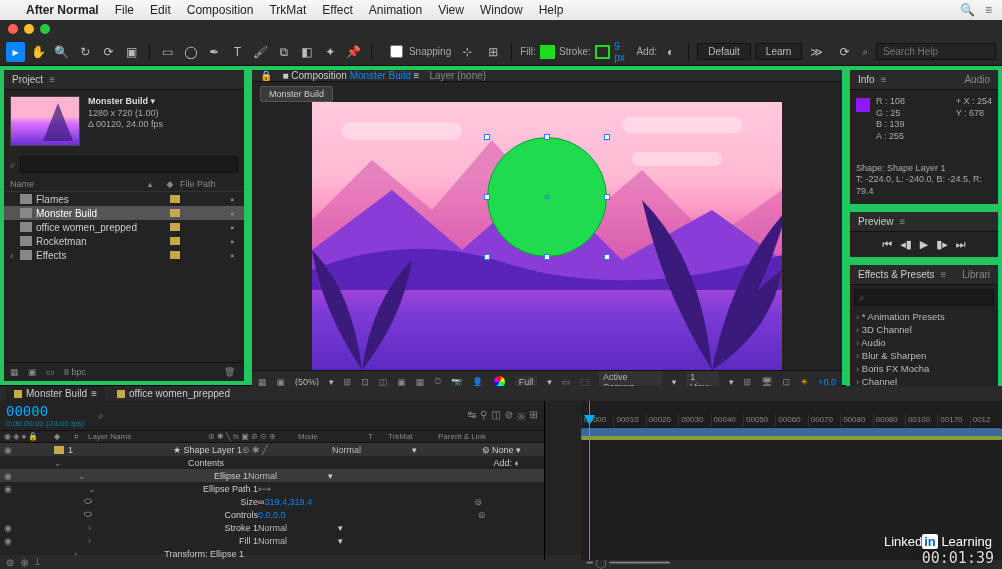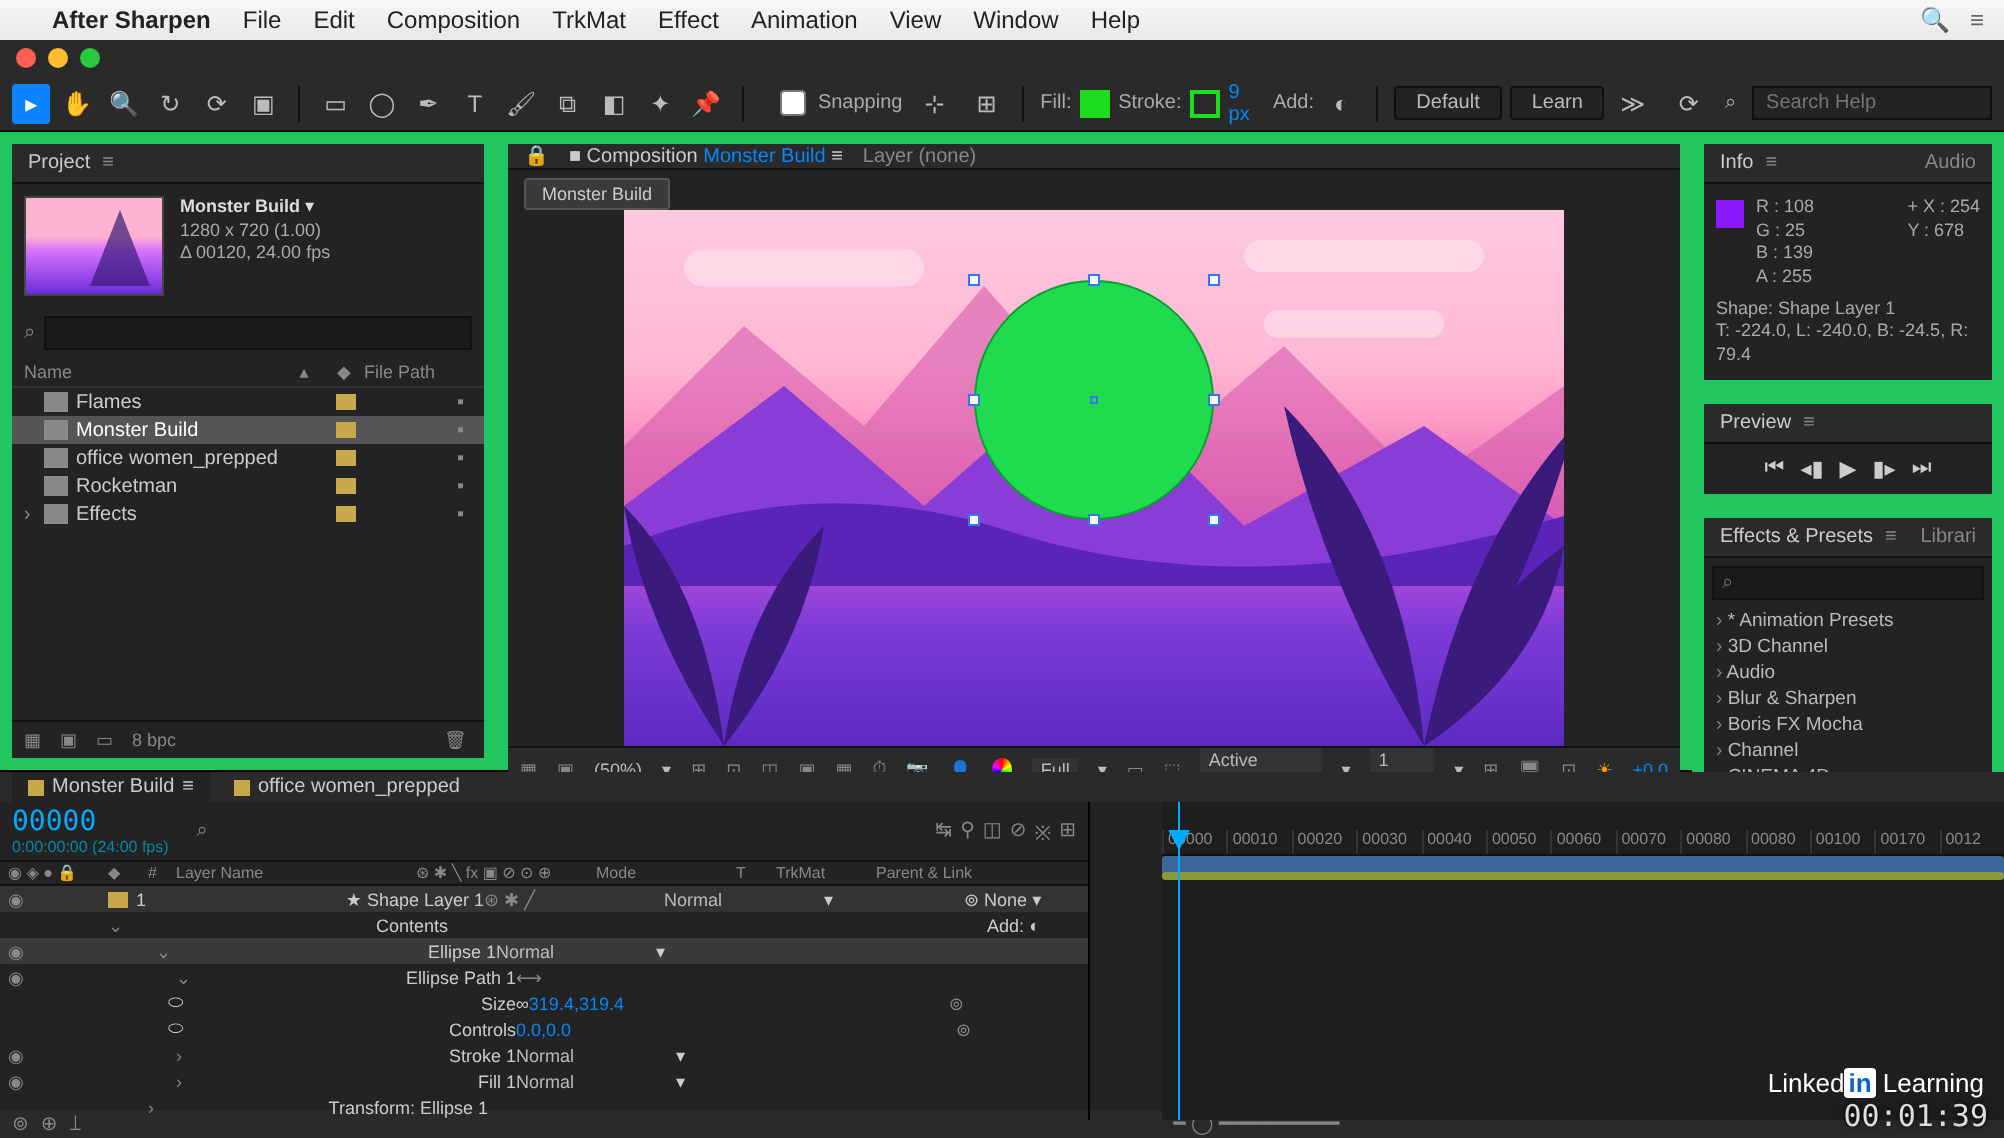--- a/index.html
+++ b/index.html
@@ -26,21 +26,21 @@
 .tool-bar .swatch { width:16px; height:14px; }
 .tool-bar .fill-sw { background:#1edc1e; }
 .tool-bar .stroke-sw { border:2px solid #1edc1e; }
 .tool-bar .label { color:#aaa; font-size:10px; }
 .tool-bar .pill { padding: 2px 10px; background:#232323; border:1px solid #111; border-radius:2px; color:#bbb; font-size:10px; }
 .tool-bar .right { margin-left:auto; display:flex; align-items:center; gap:8px; }
 .tool-bar input.search { background:#232323; border:1px solid #111; color:#ccc; padding:2px 6px; font-size:10px; width:120px; }
 
 
 .main { display:flex; height: calc(100% - 20px - 18px - 28px - 170px - 14px); }
-.panel { background:#232323; border:6px solid #22c55e; }
+.panel { background:#232323; border:4px solid #22c55e; }
 .panel-tab { height:20px; display:flex; align-items:center; padding:0 8px; font-size:10px; color:#ccc; border-bottom:1px solid #111; background:#2a2a2a;}
 .panel-tab .menu-icon { margin-left:6px; color:#888; }
 
 
 .proj { width:248px; display:flex; flex-direction:column; }
 .proj-head { display:flex; padding:6px; gap:8px; }
 .proj-thumb { width:70px; height:50px; background:linear-gradient(#ffb3d1 40%,#d870ff 55%,#6b2ed6); border:1px solid #444; position:relative; }
 .proj-thumb::after{content:'';position:absolute;right:6px;top:6px;width:30px;height:38px;background:radial-gradient(circle at 50% 0,#3a1a7a 0 8px,transparent 8px),#3a1a7a;clip-path:polygon(50% 0,100% 100%,0 100%);opacity:.7}
 .proj-meta { font-size:9px; color:#aaa; line-height:1.3; }
 .proj-meta .name { color:#ddd; }
@@ -122,21 +122,21 @@
 .linkedin-badge b{background:#fff;color:#0a66c2;padding:0 2px;border-radius:2px;font-weight:700;}
 .timecode-badge{position:absolute;right:8px;bottom:2px;color:#ddd;font-family:monospace;font-size:15px;text-shadow:0 0 3px #000;}
 
 svg{display:block;}
 </style>
 </head>
 <body>
 
 <div class="mac-menubar">
   <span class="apple"></span>
-  <span class="app-bold">After Sharpen</span>
+  <span class="app-bold">After Normal</span>
   <span>File</span>
   <span>Edit</span>
   <span>Composition</span>
   <span>TrkMat</span>
   <span>Effect</span>
   <span>Animation</span>
   <span>View</span>
   <span>Window</span>
   <span>Help</span>
   <span class="right">
@@ -346,21 +346,21 @@
             <div>R : 108</div>
             <div>G : 25</div>
             <div>B : 139</div>
             <div>A : 255</div>
           </div>
           <div style="margin-left:auto">
             <div>+ <span>X : 254</span></div>
             <div>Y : 678</div>
           </div>
         </div>
-        <div style="margin-top:4px">Shape: Shape Layer 1</div>
+        <div style="margin-top:20px">Shape: Shape Layer 1</div>
         <div>T: -224.0, L: -240.0, B: -24.5, R: 79.4</div>
       </div>
     </div>
     <div class="panel">
       <div class="panel-tab">
           <span>Preview</span>
           <span class="menu-icon">≡</span>
         </div>
       <div class="preview-ctrl">
         <span>⏮</span>

